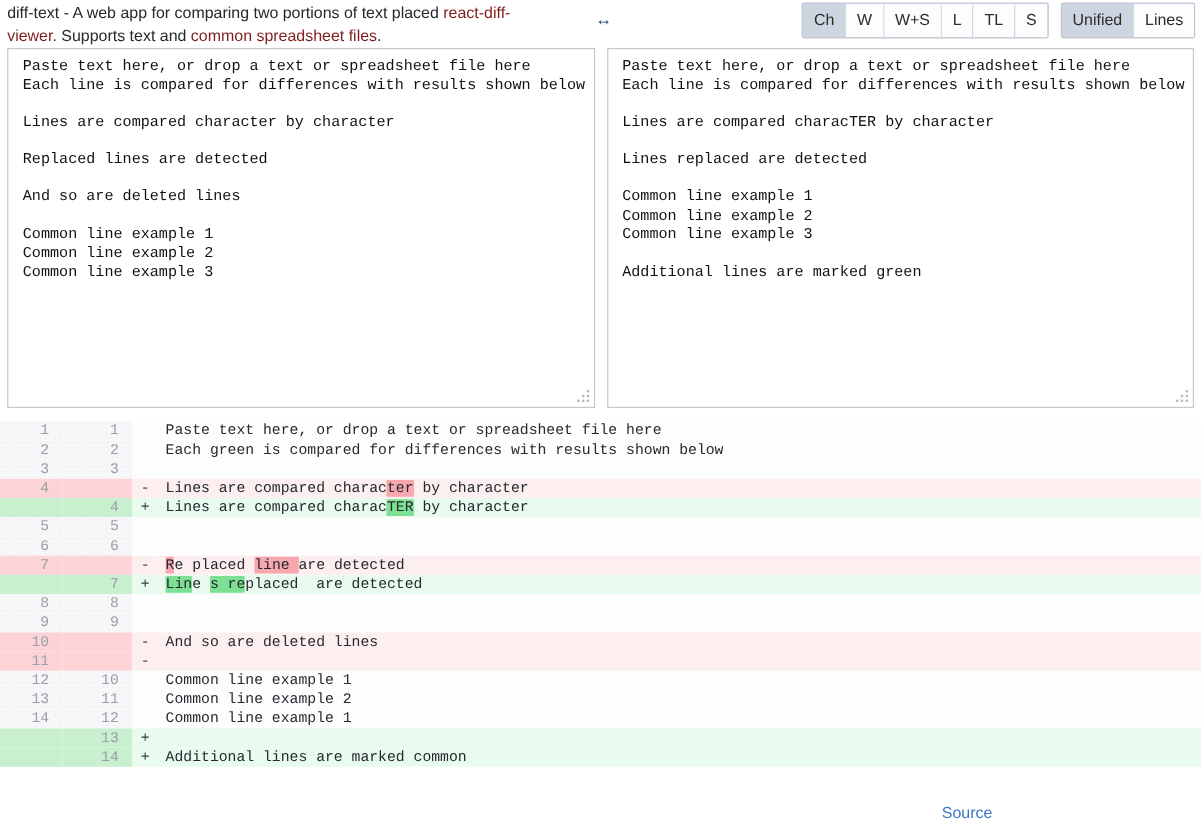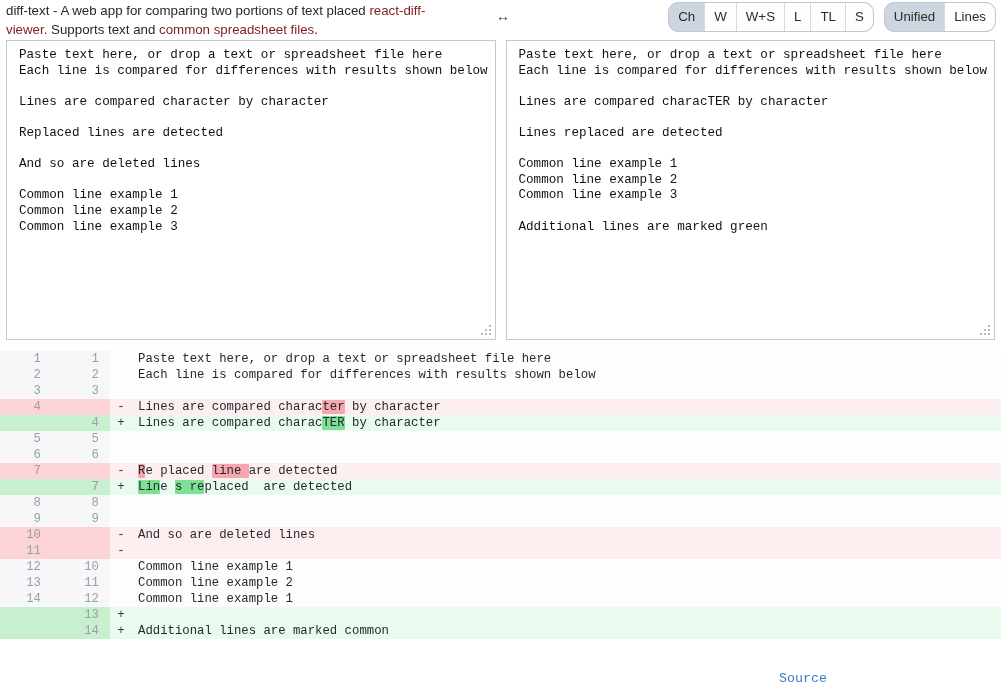--- a/index.html
+++ b/index.html
@@ -52,21 +52,21 @@
   .btn-groups {
     position: absolute;
     right: 5px;
     top: 2px;
     display: flex;
     gap: 10px;
   }
   .btn-group {
     display: flex;
     border: 1px solid #c3c7cb;
-    border-radius: 10px;
+    border-radius: 2px;
     overflow: hidden;
     background: #c4b5fd;
   }
   .btn-group .tbtn {
     border: none;
     border-right: 1px solid #d8dbde;
     background: #fdfdfd;
     color: #2b2b2b;
     font-family: "Liberation Sans", sans-serif;
     font-size: 13.3px;
@@ -171,21 +171,20 @@
   .wa { background: #7ee094; border-radius: 1px; }
 
   
   .footer {
     position: absolute;
     left: 0;
     bottom: 6px;
     width: 841px;
     text-align: right;
     padding-right: 14px;
-    font-family: Liberation Mono, monospace;
   }
   .footer a {
     color: #3c78c8;
     font-size: 13.3px;
     text-decoration: none;
   }
 </style>
 </head>
 <body>
 
@@ -269,21 +268,21 @@
       <tr class="ctx">
         <td class="gut">1</td>
         <td class="gut g2">1</td>
         <td class="marker"></td>
         <td class="content"><span>Paste text here, or drop a text or spreadsheet file here</span></td>
       </tr>
       <tr class="ctx">
         <td class="gut">2</td>
         <td class="gut g2">2</td>
         <td class="marker"></td>
-        <td class="content"><span>Each line is compared for differences with results shown below</span></td>
+        <td class="content"><span>Each green is compared for differences with results shown below</span></td>
       </tr>
       <tr class="ctx">
         <td class="gut">3</td>
         <td class="gut g2">3</td>
         <td class="marker"></td>
         <td class="content"><span></span></td>
       </tr>
       <tr class="del">
         <td class="gut">4</td>
         <td class="gut g2"></td>

